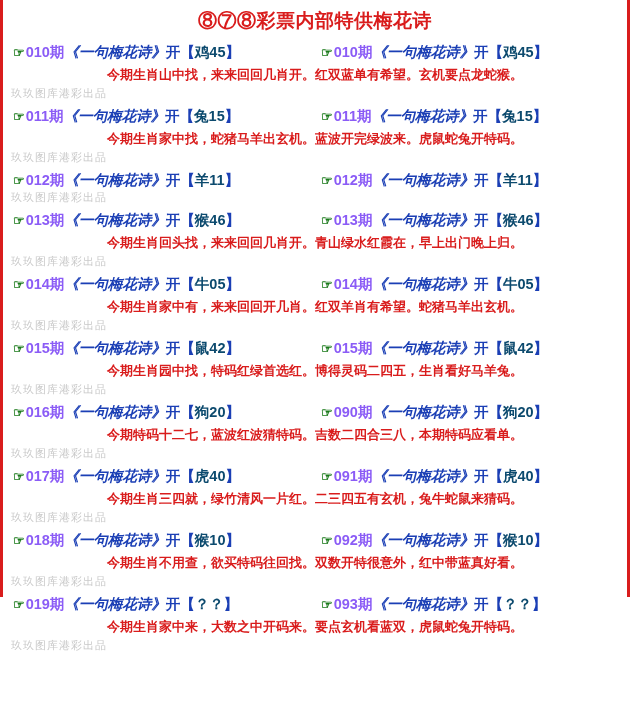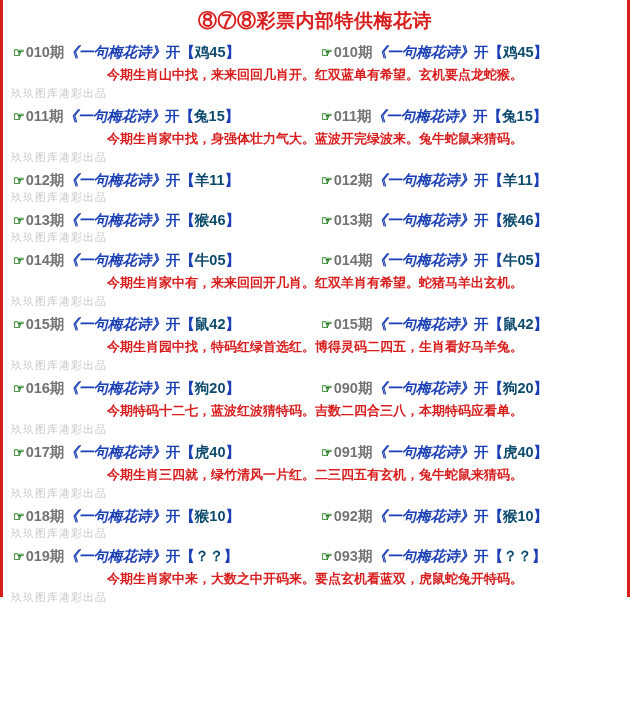--- a/index.html
+++ b/index.html
@@ -57,21 +57,21 @@
     align-items: baseline;
     width: 49%;
     font-size: 14.5px;
   }
   .hand {
     color: #1a7a1a;
     font-size: 13px;
     margin-right: 1px;
   }
   .issue {
-    color: #737373;
+    color: #8b5cf6;
     font-weight: bold;
   }
   .poemname {
     color: #1b3fb5;
     font-weight: bold;
     font-style: italic;
   }
   .kai {
     color: #1b3fb5;
     font-weight: bold;
@@ -152,21 +152,21 @@
           <div class="head-item">
             <span class="hand">☞</span>
             <span class="issue">011期</span>
             <span class="poemname">《一句梅花诗》</span>
             <span class="kai">开</span>
             <span class="bracket">【</span>
             <span class="zodiac">兔15</span>
             <span class="bracket">】</span>
           </div>
         </div>
-        <div class="poem"><span class="seg">今期生肖家中找，身强体壮力气大。</span><span class="seg">蓝波开完绿波来。兔牛蛇鼠来猜码。</span></div>
+        <div class="poem"><span class="seg">今期生肖家中找，蛇猪马羊出玄机。</span><span class="seg">蓝波开完绿波来。虎鼠蛇兔开特码。</span></div>
         <div class="watermark">玖玖图库港彩出品</div>
       </div>
       <div class="block">
         <div class="row-head">
           <div class="head-item">
             <span class="hand">☞</span>
             <span class="issue">012期</span>
             <span class="poemname">《一句梅花诗》</span>
             <span class="kai">开</span>
             <span class="bracket">【</span>
@@ -199,20 +199,21 @@
           <div class="head-item">
             <span class="hand">☞</span>
             <span class="issue">013期</span>
             <span class="poemname">《一句梅花诗》</span>
             <span class="kai">开</span>
             <span class="bracket">【</span>
             <span class="zodiac">猴46</span>
             <span class="bracket">】</span>
           </div>
         </div>
+        <div class="poem"><span class="seg">今期生肖回头找，来来回回几肖开。</span><span class="seg">青山绿水红霞在，早上出门晚上归。</span></div>
         <div class="watermark">玖玖图库港彩出品</div>
       </div>
       <div class="block">
         <div class="row-head">
           <div class="head-item">
             <span class="hand">☞</span>
             <span class="issue">014期</span>
             <span class="poemname">《一句梅花诗》</span>
             <span class="kai">开</span>
             <span class="bracket">【</span>
@@ -318,20 +319,21 @@
           <div class="head-item">
             <span class="hand">☞</span>
             <span class="issue">092期</span>
             <span class="poemname">《一句梅花诗》</span>
             <span class="kai">开</span>
             <span class="bracket">【</span>
             <span class="zodiac">猴10</span>
             <span class="bracket">】</span>
           </div>
         </div>
+        <div class="poem"><span class="seg">今期生肖不用查，欲买特码往回找。</span><span class="seg">双数开特很意外，红中带蓝真好看。</span></div>
         <div class="watermark">玖玖图库港彩出品</div>
       </div>
       <div class="block">
         <div class="row-head">
           <div class="head-item">
             <span class="hand">☞</span>
             <span class="issue">019期</span>
             <span class="poemname">《一句梅花诗》</span>
             <span class="kai">开</span>
             <span class="bracket">【</span>

